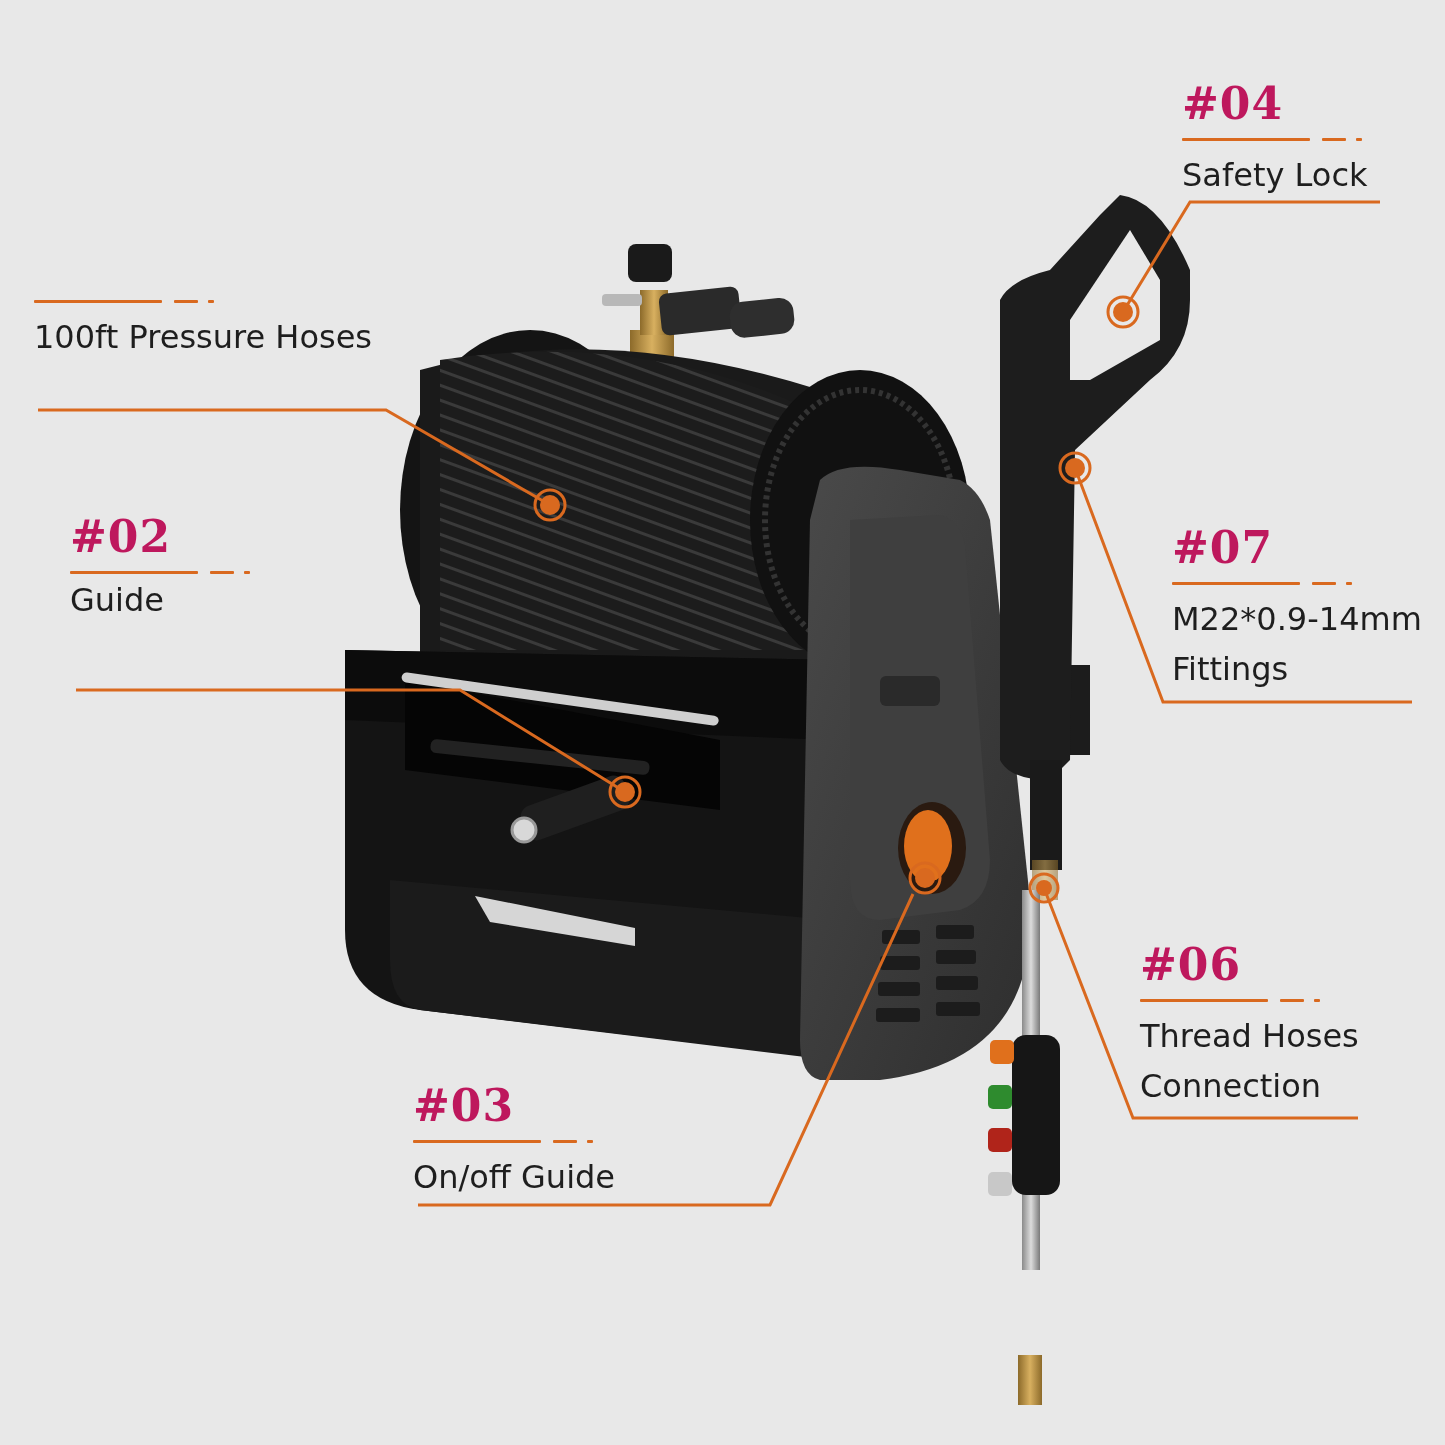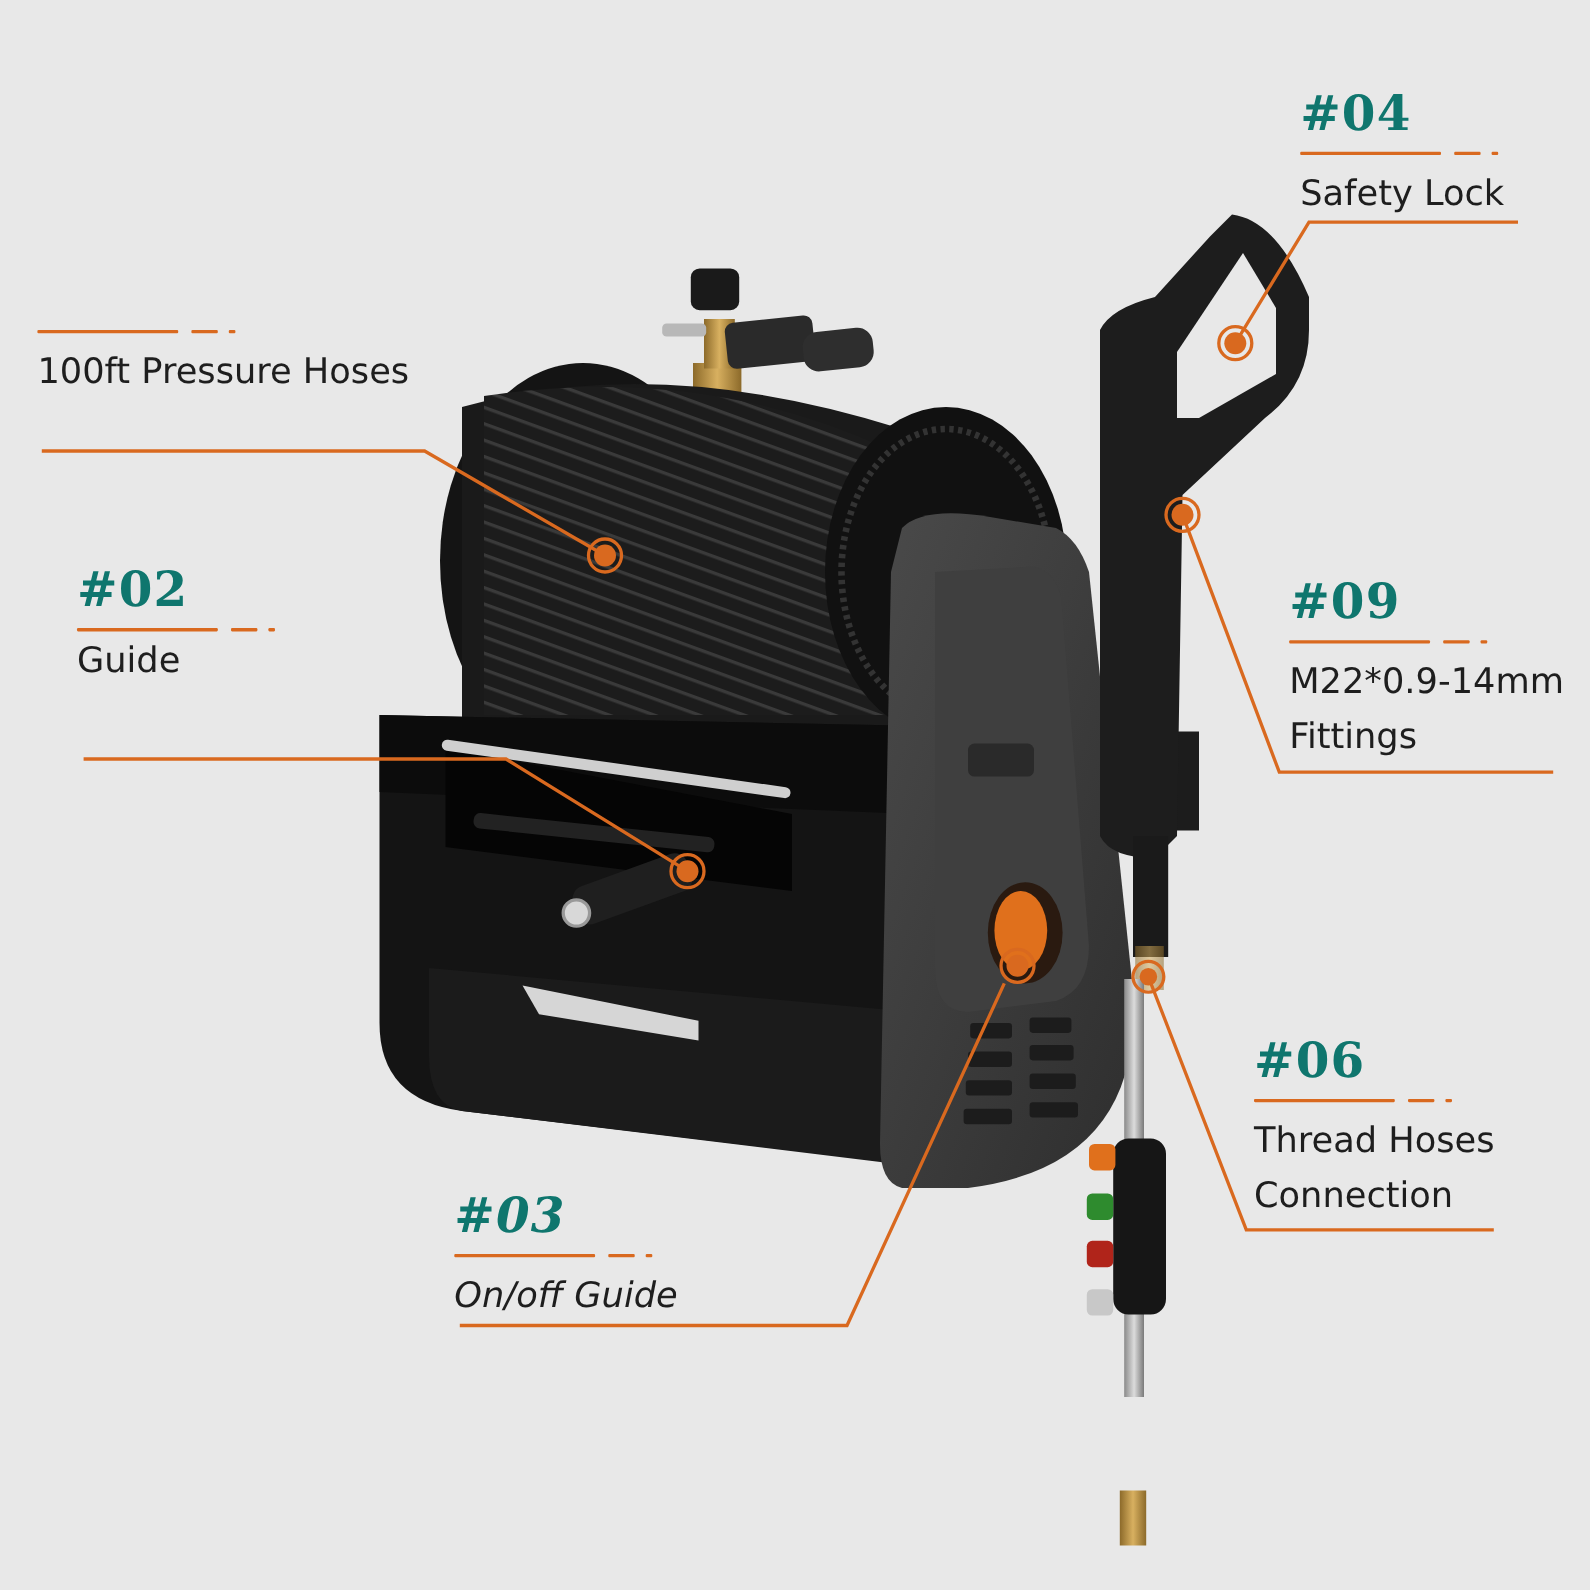--- a/index.html
+++ b/index.html
@@ -1,20 +1,20 @@
 <!DOCTYPE html>
 <html><head>
 <meta charset="utf-8">
 <style>
   html, body { margin: 0; padding: 0; }
   body { width: 1445px; height: 1445px; background: #e8e8e8; overflow: hidden; position: relative; font-family: "DejaVu Sans", "Liberation Sans", sans-serif; }
   #stage { position: absolute; left: 0; top: 0; width: 1445px; height: 1445px; }
   svg.product { position: absolute; left: 0; top: 0; }
   .callout { position: absolute; }
-  .callout .num { font-family: "DejaVu Serif", "Liberation Serif", serif; font-weight: bold; font-size: 44px; color: #0f766e; line-height: 1; letter-spacing: 1px; }
+  .callout .num { font-family: "DejaVu Serif", "Liberation Serif", serif; font-weight: bold; font-size: 44px; color: #be185d; line-height: 1; letter-spacing: 1px; }
   .callout .rule { position: relative; height: 4px; margin-top: 12px; }
   .callout .rule span { position: absolute; top: 0; height: 3px; background: #d9691f; border-radius: 1px; }
   .callout .label { font-size: 32px; color: #1e1e1e; line-height: 50px; margin-top: 8px; white-space: nowrap; }
 </style>
 </head>
 <body>
 
 <div id="stage">
 
   <svg class="product" width="1445" height="1445" viewBox="0 0 1445 1445">
@@ -162,42 +162,42 @@
   <div class="callout" style="left:70px; top:515px;">
     <div class="num">#02</div>
     <div class="rule">
         <span style="left:0;width:128px"></span>
         <span style="left:140px;width:24px"></span>
         <span style="left:174px;width:6px"></span>
       </div>
     <div class="label" style="margin-top:0">Guide</div>
   </div>
 
-  <div class="callout" style="left:413px; top:1084px;font-style:italic;">
+  <div class="callout" style="left:413px; top:1084px;">
     <div class="num">#03</div>
     <div class="rule">
         <span style="left:0;width:128px"></span>
         <span style="left:140px;width:24px"></span>
         <span style="left:174px;width:6px"></span>
       </div>
     <div class="label">On/off Guide</div>
   </div>
 
   <div class="callout" style="left:1182px; top:82px;">
     <div class="num">#04</div>
     <div class="rule">
         <span style="left:0;width:128px"></span>
         <span style="left:140px;width:24px"></span>
         <span style="left:174px;width:6px"></span>
       </div>
     <div class="label">Safety Lock</div>
   </div>
 
   <div class="callout" style="left:1172px; top:526px;">
-    <div class="num">#09</div>
+    <div class="num">#07</div>
     <div class="rule">
         <span style="left:0;width:128px"></span>
         <span style="left:140px;width:24px"></span>
         <span style="left:174px;width:6px"></span>
       </div>
     <div class="label">M22*0.9-14mm</div>
     <div class="label" style="margin-top:0">Fittings</div>
   </div>
 
   <div class="callout" style="left:1140px; top:943px;">

